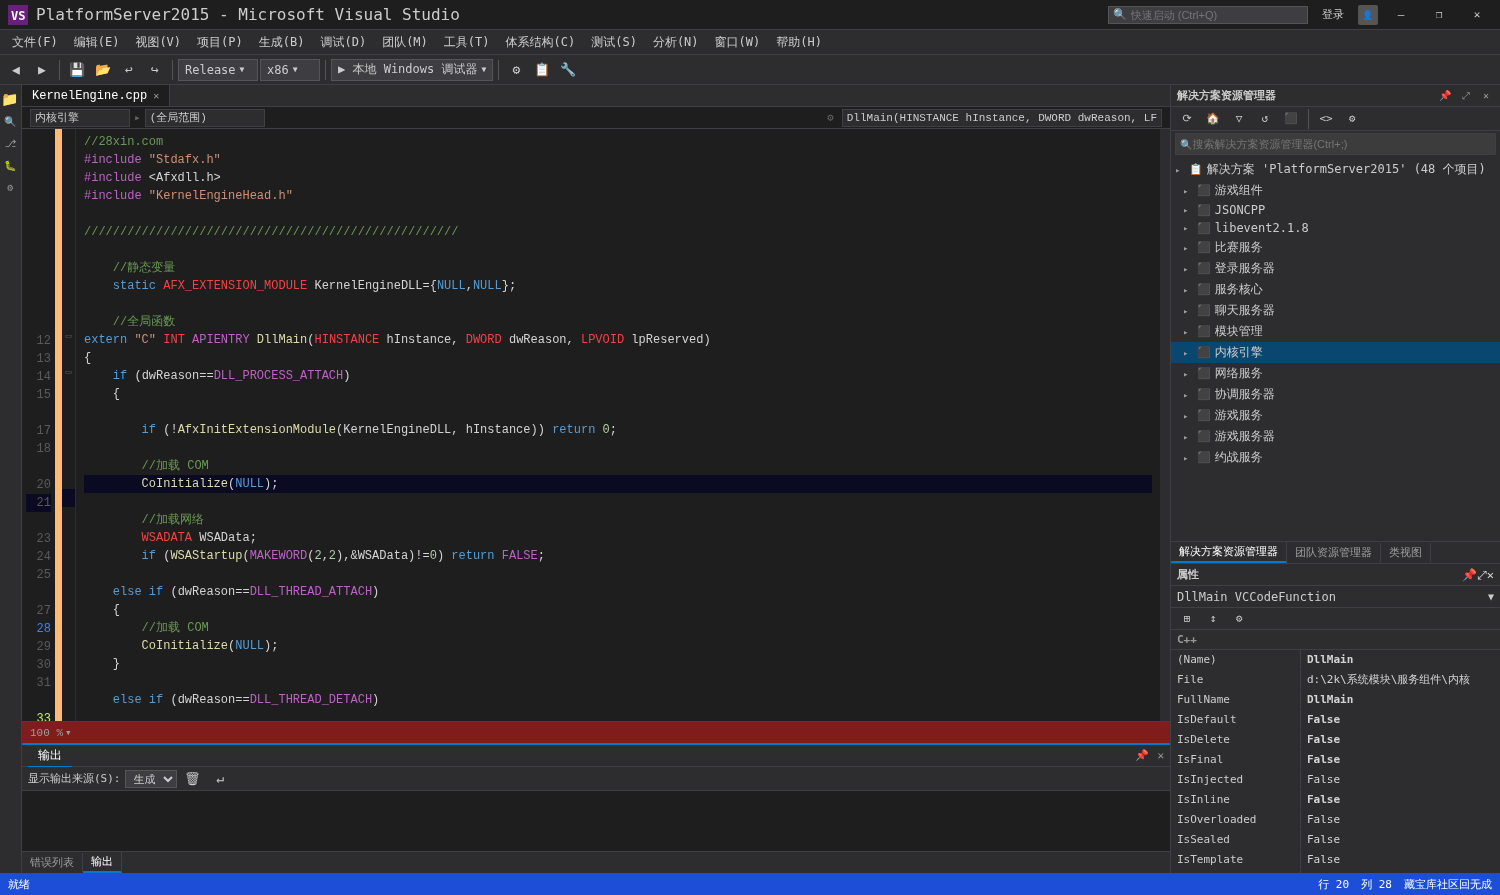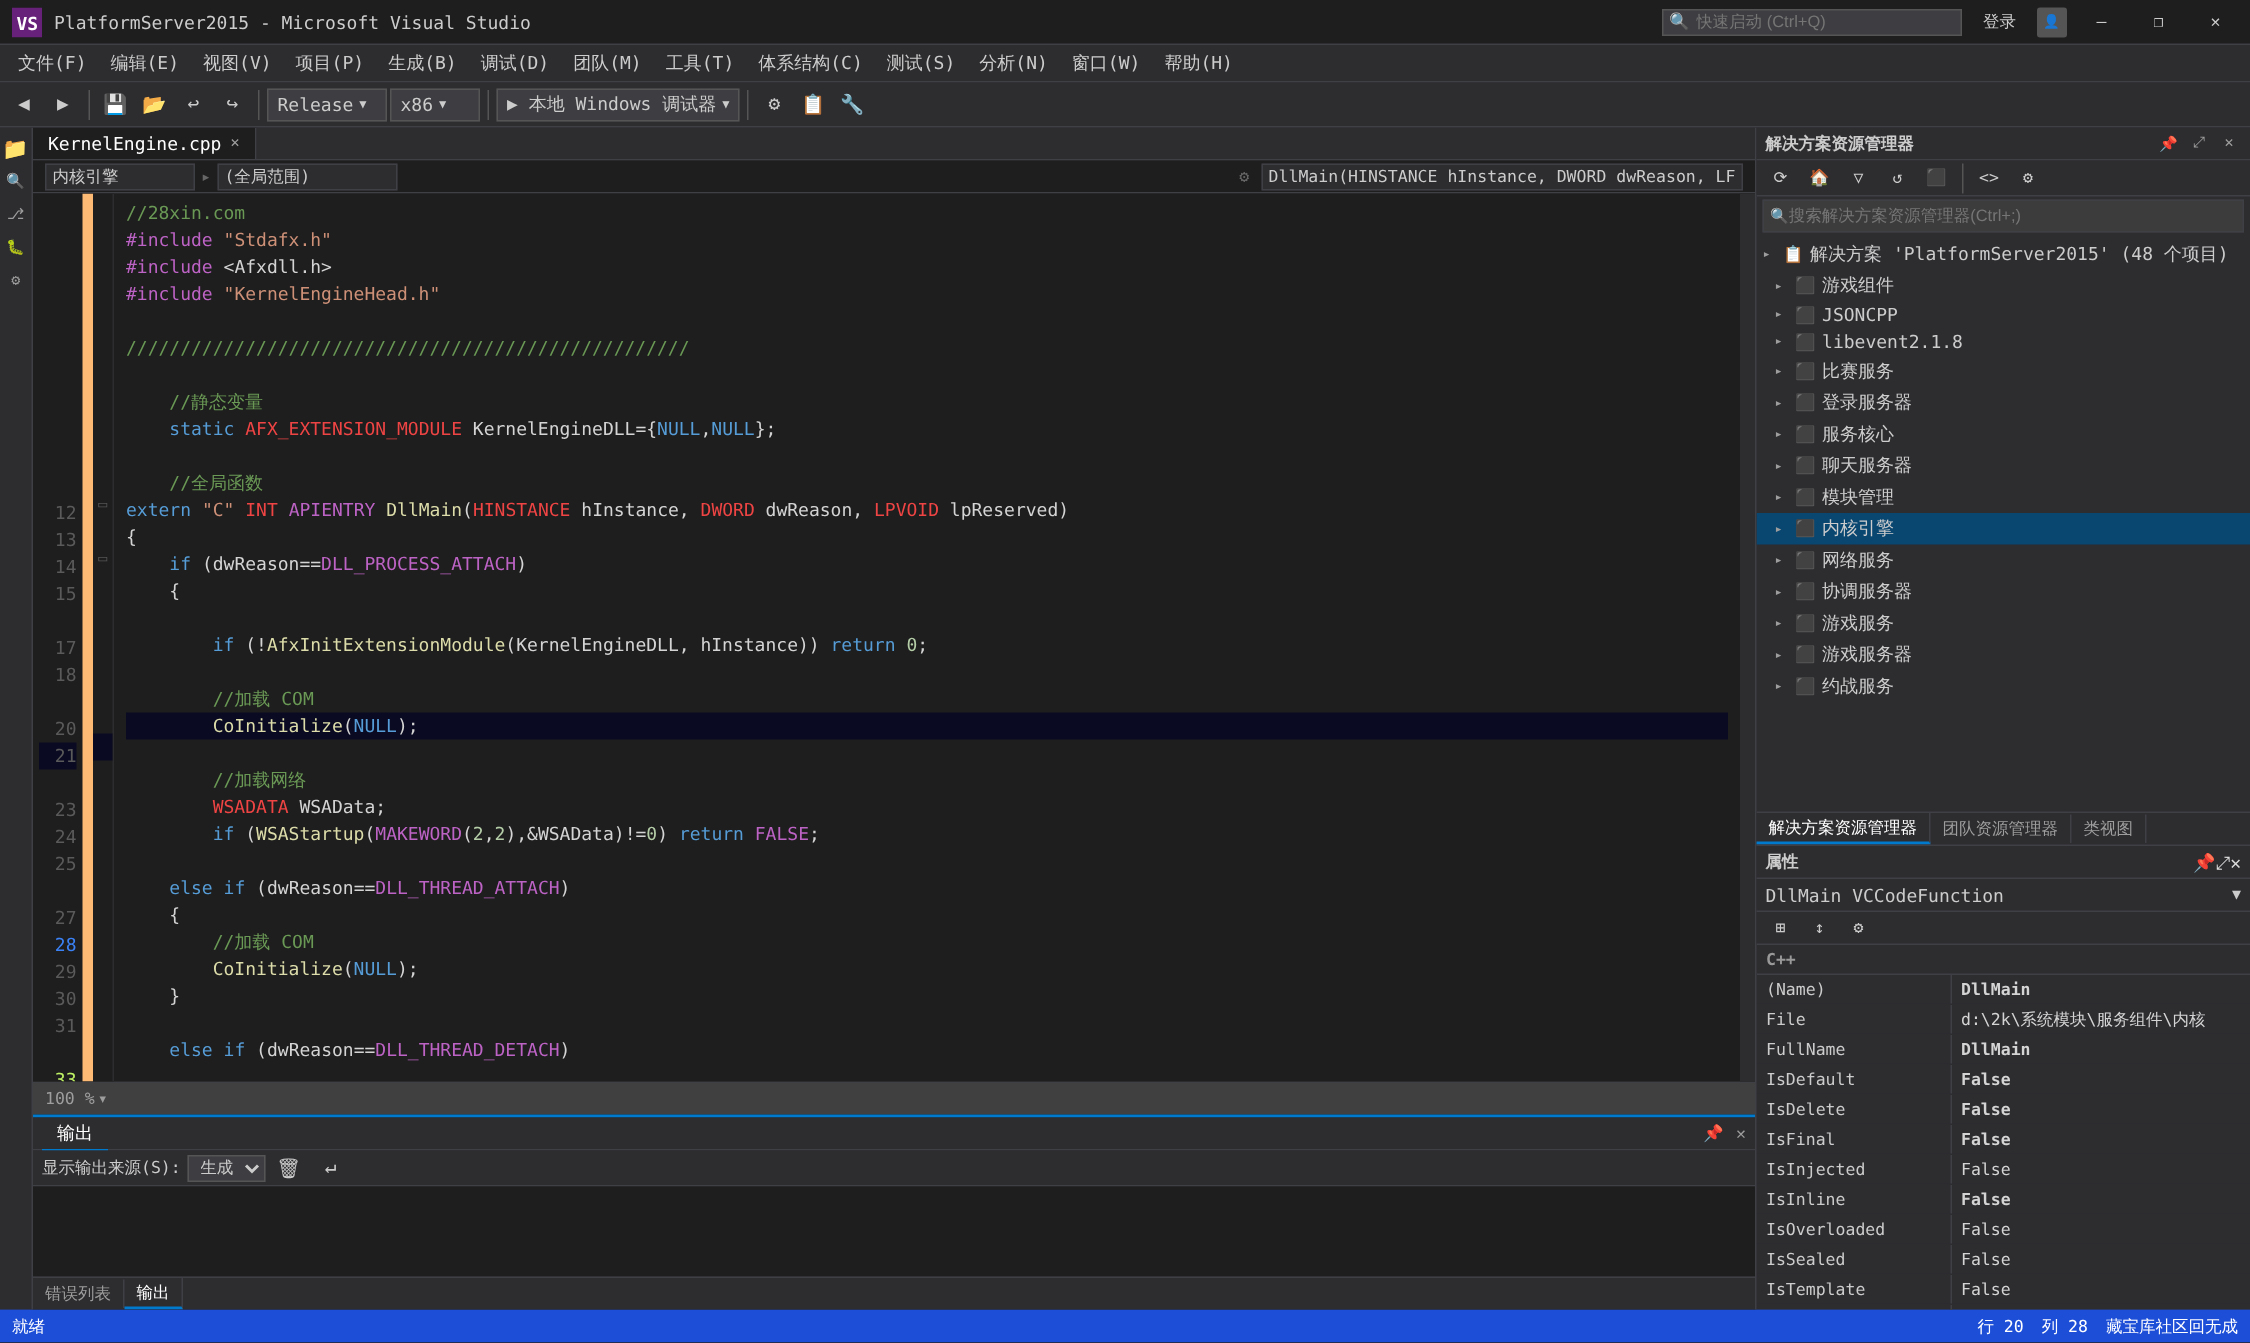--- a/index.html
+++ b/index.html
@@ -17,21 +17,21 @@
     #title-bar {
       height: 30px;
       background: #1e1e1e;
       display: flex;
       align-items: center;
       padding: 0 8px;
       border-bottom: 1px solid #3f3f46;
     }
     #title-bar .title-text {
       color: #cccccc;
-      font-size: 12px;
+      font-size: 16px;
       flex: 1;
     }
     #title-bar .win-btn {
       width: 30px; height: 30px;
       display: flex; align-items: center; justify-content: center;
       cursor: pointer;
       color: #cccccc;
       font-size: 11px;
     }
 
@@ -579,21 +579,21 @@
   <div id="activity-bar">
     <div class="activity-btn" style="font-size:14px;">📁</div>
     <div class="activity-btn">🔍</div>
     <div class="activity-btn">⎇</div>
     <div class="activity-btn">🐛</div>
     <div class="activity-btn">⚙</div>
   </div>
 
   <div style="flex:1;display:flex;flex-direction:column;min-width:0;">
 
-    <div id="editor-area" style="flex:1;display:flex;flex-direction:column;min-height:0;">
+    <div id="editor-area" style="flex:1;display:flex;flex-direction:column;min-height:0;font-family:Liberation Mono, monospace;">
 
       <div id="tab-bar">
         <div class="editor-tab active">
           <span>KernelEngine.cpp</span>
           <span class="tab-close">✕</span>
         </div>
       </div>
 
       <div id="code-nav-bar">
         <div class="nav-dropdown" style="min-width:100px;">
@@ -705,21 +705,21 @@
           <div class="code-line">        <span class="c-func">CoInitialize</span><span class="c-punct">(</span><span class="c-keyword">NULL</span><span class="c-punct">);</span></div>
           <div class="code-line">    <span class="c-punct">}</span></div>
           <div class="code-line"></div>
           <div class="code-line">    <span class="c-keyword">else</span> <span class="c-keyword">if</span> <span class="c-punct">(</span>dwReason<span class="c-punct">==</span><span class="c-macro">DLL_THREAD_DETACH</span><span class="c-punct">)</span></div>
 
         </div>
 
         <div class="editor-scrollbar"></div>
       </div>
 
-      <div style="height:22px;background:#404040;display:flex;align-items:center;padding:0 8px;border-top:1px solid #3f3f46;font-size:11px;color:#9d9d9d;">
+      <div style="height:22px;background:#7f1d1d;display:flex;align-items:center;padding:0 8px;border-top:1px solid #3f3f46;font-size:11px;color:#9d9d9d;">
         <span style="cursor:pointer;">100 %</span>
         <span style="cursor:pointer;margin-left:2px;">▾</span>
       </div>
     </div>
 
     <div id="bottom-panel">
       <div id="bottom-panel-header">
         <div class="bottom-tab active">输出</div>
         <div style="margin-left:auto;color:#9d9d9d;cursor:pointer;font-size:11px;">📌</div>
         <div style="color:#9d9d9d;cursor:pointer;font-size:11px;margin-left:4px;">✕</div>

